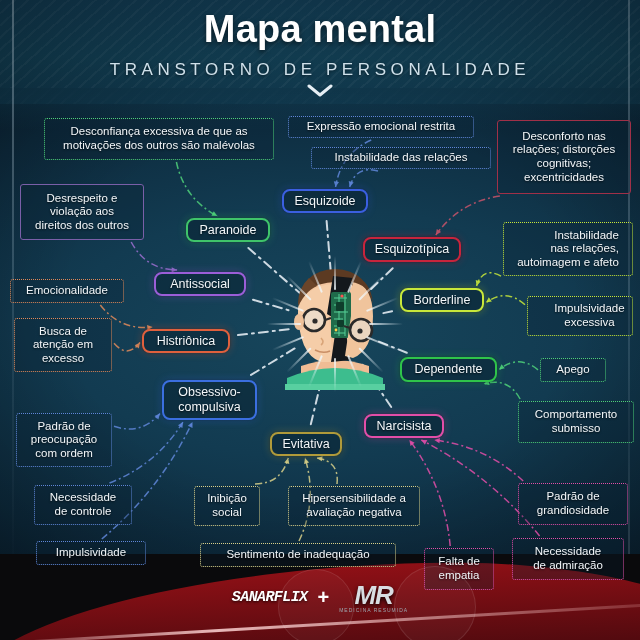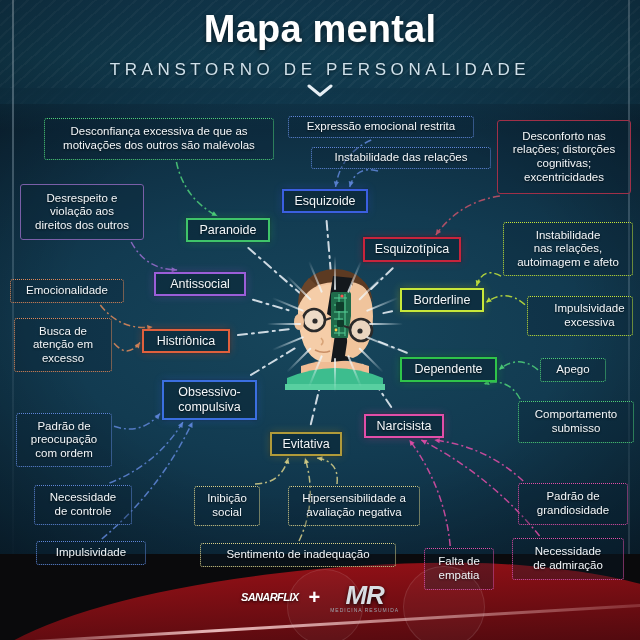--- a/index.html
+++ b/index.html
@@ -88,21 +88,21 @@
     display: flex; align-items: center; justify-content: center;
     text-align: center;
     color: #f3f7fa;
     line-height: 1.18;
     padding: 3px 7px;
     z-index: 5;
     text-shadow: 0 1px 2px rgba(0,0,0,0.7);
   }
   .main-node {
     border-width: 2px; border-style: solid;
-    border-radius: 0;
+    border-radius: 8px;
     font-size: 12.5px;
     background: rgba(10,34,50,0.55);
     box-shadow: 0 0 7px rgba(0,0,0,0.45);
   }
   .leaf-node {
     border-width: 1.6px; border-style: dotted;
     border-radius: 3px;
     font-size: 11.5px;
     background: rgba(10,34,50,0.30);
   }
@@ -129,23 +129,24 @@
     position: absolute; left: 0; bottom: 18px; width: 640px; height: 50px;
     display: flex; align-items: center; justify-content: center; gap: 8px;
     z-index: 9;
   }
   .logo-circle {
     position: absolute; border-radius: 50%;
     border: 1px solid rgba(255,255,255,0.10);
     background: rgba(255,255,255,0.035);
   }
   .logo-text {
-    font-size: 11px; font-weight: bold; color: #ffffff;
+    font-size: 15px; font-weight: bold; color: #ffffff;
     letter-spacing: -0.6px; font-style: italic;
     text-shadow: 0 1px 3px rgba(0,0,0,0.8);
+    font-family: Liberation Mono, monospace;
   }
   .logo-plus { font-size: 20px; font-weight: bold; color: #ffffff; }
   .logo-mr {
     font-size: 26px; font-weight: bold; color: #d8dde2;
     letter-spacing: -1px; font-style: italic;
     text-shadow: 0 2px 4px rgba(0,0,0,0.9);
   }
   .logo-mr-sub { font-size: 5px; color: #9aa4ad; letter-spacing: 1px; }
 </style>
 </head>
@@ -274,21 +275,21 @@
       <div class="node leaf-node" style="left: 311px; top: 147px; width: 180px; height: 22px; border-color: rgb(95, 134, 216);">
         <span style="white-space: pre-line;">Instabilidade das relações</span>
       </div>
       <div class="node leaf-node leaf-solid" style="left: 497px; top: 120px; width: 134px; height: 74px; border-color: rgb(160, 48, 72);">
         <span style="white-space: pre-line;">Desconforto nas
 relações; distorções
 cognitivas;
 excentricidades</span>
       </div>
       <div class="node leaf-node" style="left: 503px; top: 222px; width: 130px; height: 54px; border-color: rgb(200, 232, 58);">
-        <span style="white-space: pre-line;">Instabilidade
+        <span style="white-space: pre-line; text-align: right;">Instabilidade
 nas relações,
 autoimagem e afeto</span>
       </div>
       <div class="node leaf-node" style="left: 527px; top: 296px; width: 106px; height: 40px; border-color: rgb(200, 232, 58); padding-left: 26px;">
         <span style="white-space: pre-line;">Impulsividade
 excessiva</span>
       </div>
       <div class="node leaf-node" style="left: 540px; top: 358px; width: 66px; height: 24px; border-color: rgb(79, 209, 122);">
         <span style="white-space: pre-line;">Apego</span>
       </div>

